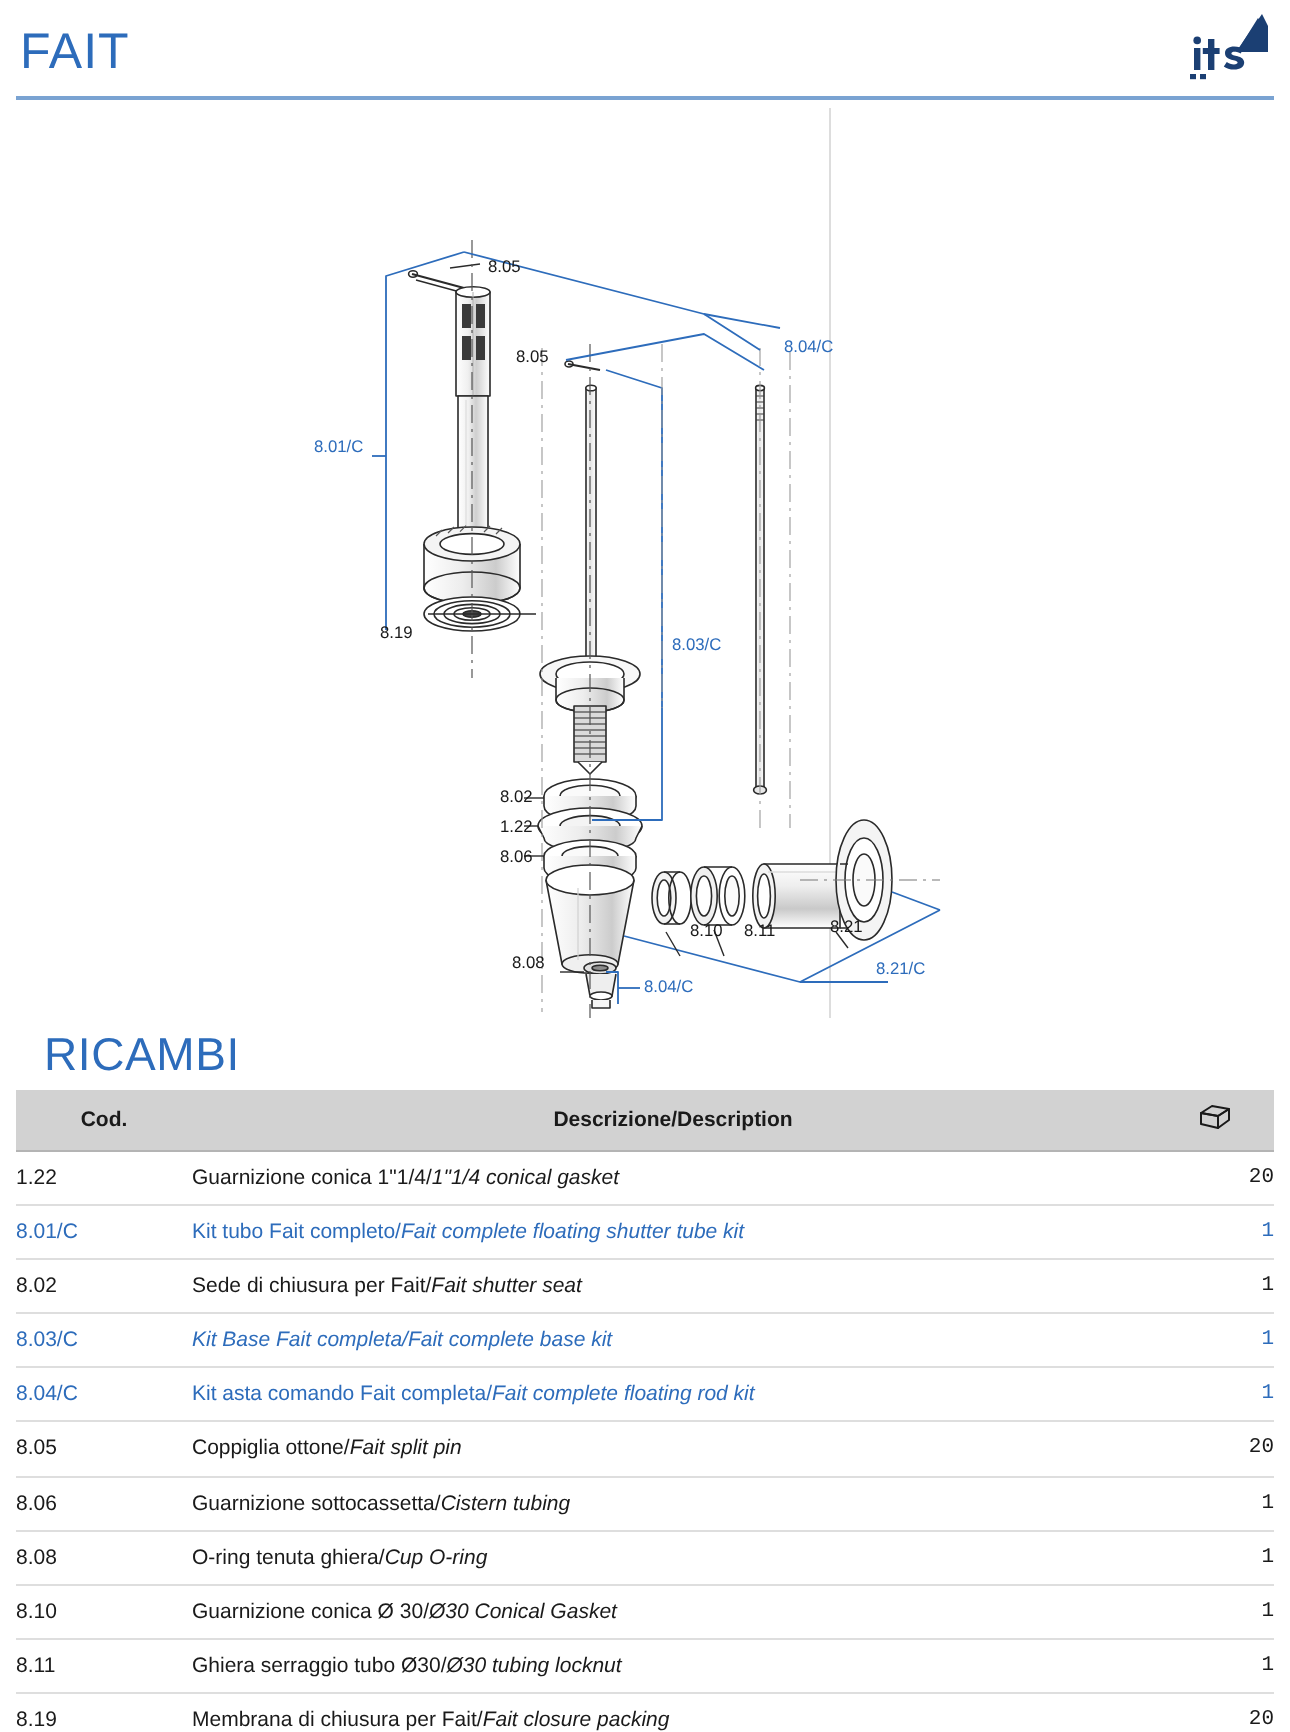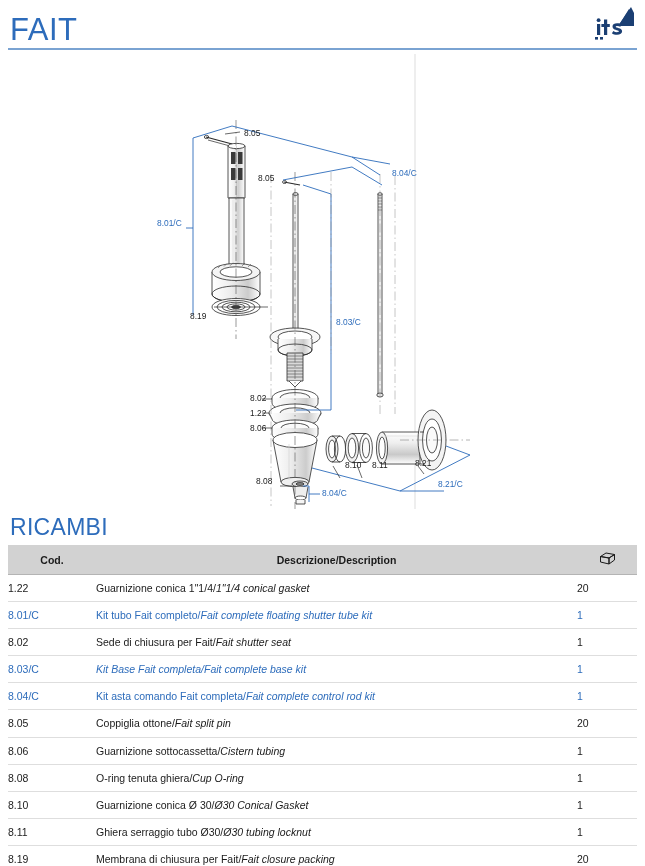--- a/index.html
+++ b/index.html
@@ -20,21 +20,21 @@
   .page-header {
     position: relative;
     height: 50px;
     padding: 0 10px;
     box-sizing: border-box;
   }
   .page-title {
     position: absolute;
     left: 10px;
     top: 14px;
-    font-size: 31px;
+    font-size: 25px;
     font-weight: 400;
     letter-spacing: 0.5px;
     color: #2d6cbb;
     line-height: 1;
   }
   .brand-logo {
     position: absolute;
     right: 8px;
     top: 4px;
     width: 52px;
@@ -62,21 +62,21 @@
   
   .parts-section {
     padding: 0 8px;
     box-sizing: border-box;
   }
   .section-title {
     font-size: 23px;
     font-weight: 400;
     color: #2d6cbb;
     letter-spacing: 0.3px;
-    margin: 6px 0 6px 2px;
+    margin: 6px 0 6px 14px;
     line-height: 1.05;
   }
 
   table.parts-table {
     width: 100%;
     border-collapse: collapse;
     font-size: 10.5px;
   }
   table.parts-table thead th {
     background: #d2d2d2;
@@ -93,21 +93,21 @@
   th.col-qty    { width: 60px;  text-align: right; padding-right: 10px; }
 
   table.parts-table tbody td {
     padding: 7px 0 7px 0;
     border-bottom: 1px solid #dedede;
     vertical-align: middle;
     line-height: 1.15;
   }
   td.cell-code { padding-left: 8px; white-space: nowrap; }
   td.cell-desc { padding-right: 8px; }
-  td.cell-qty  { padding-right: 10px; white-space: nowrap; }
+  td.cell-qty  { text-align: right; padding-right: 10px; white-space: nowrap; font-family: Liberation Mono, monospace; }
 
   tr.row-kit td { color: #2d6cbb; }
   tr.row-std td { color: #1a1a1a; }
 
   .desc-it { font-style: normal; }
   .desc-en { font-style: italic; }
   tr.all-italic .desc-it { font-style: italic; }
 
   .box-icon { display: inline-block; vertical-align: middle; }
 </style>
@@ -418,21 +418,21 @@
           <td class="cell-desc"><span class="desc-it">Sede di chiusura per Fait/</span><span class="desc-en">Fait shutter seat</span></td>
           <td class="cell-qty">1</td>
         </tr>
         <tr class="row-kit all-italic">
           <td class="cell-code">8.03/C</td>
           <td class="cell-desc"><span class="desc-it">Kit Base Fait completa/</span><span class="desc-en">Fait complete base kit</span></td>
           <td class="cell-qty">1</td>
         </tr>
         <tr class="row-kit">
           <td class="cell-code">8.04/C</td>
-          <td class="cell-desc"><span class="desc-it">Kit asta comando Fait completa/</span><span class="desc-en">Fait complete control rod kit</span></td>
+          <td class="cell-desc"><span class="desc-it">Kit asta comando Fait completa/</span><span class="desc-en">Fait complete floating rod kit</span></td>
           <td class="cell-qty">1</td>
         </tr>
         <tr class="row-std">
           <td class="cell-code">8.05</td>
           <td class="cell-desc"><span class="desc-it">Coppiglia ottone/</span><span class="desc-en">Fait split pin</span></td>
           <td class="cell-qty">20</td>
         </tr>
         <tr class="row-std">
           <td class="cell-code">8.06</td>
           <td class="cell-desc"><span class="desc-it">Guarnizione sottocassetta/</span><span class="desc-en">Cistern tubing</span></td>

